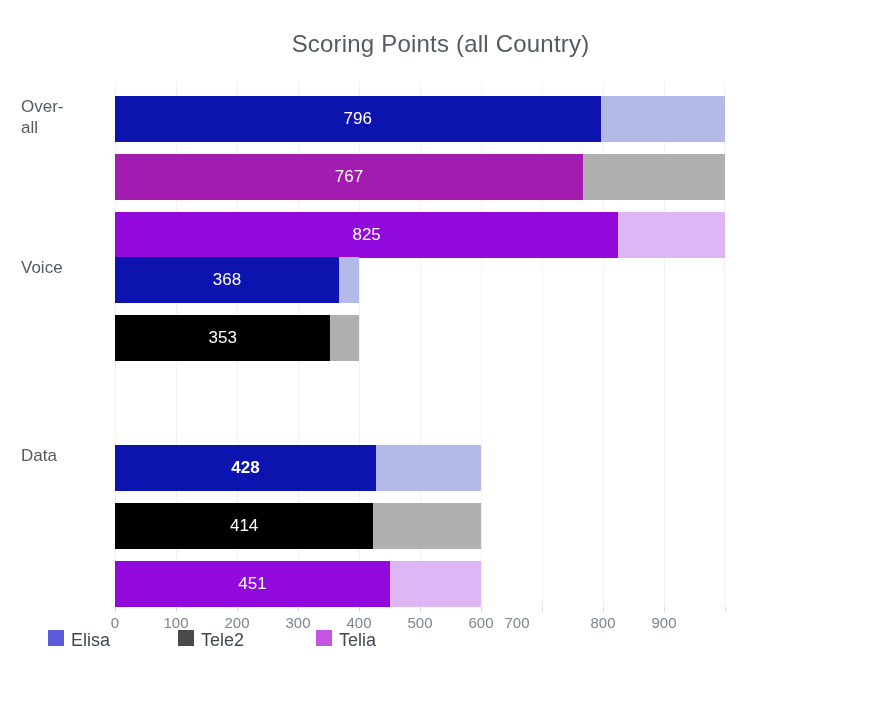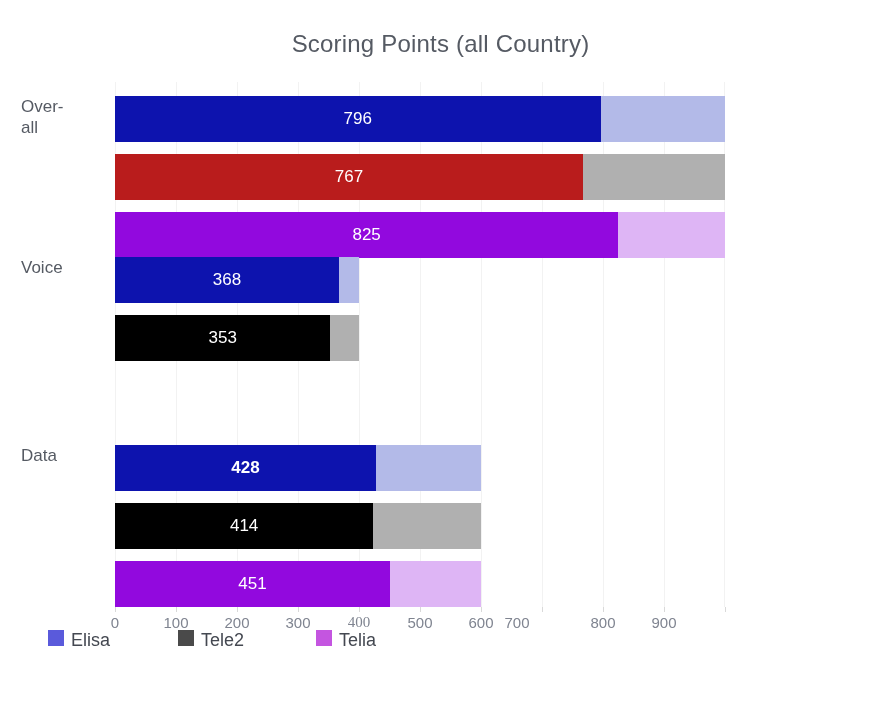--- a/index.html
+++ b/index.html
@@ -185,21 +185,21 @@
           <div class="bar-row" style="top: 0px;">
             <div class="bar-track" style="width: 610px;">
               <div class="seg-main" style="width: 485.56px; background: rgb(13, 19, 174);">
                 <span class="bar-value">796</span>
               </div>
               <div class="seg-rest" style="width: 124.44px; background: rgb(179, 186, 232);"></div>
             </div>
           </div>
           <div class="bar-row" style="top: 58px;">
             <div class="bar-track" style="width: 610px;">
-              <div class="seg-main" style="width: 467.87px; background: #b91c1c;">
+              <div class="seg-main" style="width: 467.87px; background: #a21caf;">
                 <span class="bar-value">767</span>
               </div>
               <div class="seg-rest" style="width: 142.13px; background: rgb(176, 176, 176);"></div>
             </div>
           </div>
           <div class="bar-row" style="top: 116px;">
             <div class="bar-track" style="width: 610px;">
               <div class="seg-main" style="width: 503.25px; background: rgb(146, 9, 222);">
                 <span class="bar-value">825</span>
               </div>
@@ -259,21 +259,21 @@
   <div class="xaxis" id="xaxis">
       <div class="xtick-mark" style="left: 0px;"></div>
       <div class="xtick-label" style="left: 0px;">0</div>
       <div class="xtick-mark" style="left: 61px;"></div>
       <div class="xtick-label" style="left: 61px;">100</div>
       <div class="xtick-mark" style="left: 122px;"></div>
       <div class="xtick-label" style="left: 122px;">200</div>
       <div class="xtick-mark" style="left: 183px;"></div>
       <div class="xtick-label" style="left: 183px;">300</div>
       <div class="xtick-mark" style="left: 244px;"></div>
-      <div class="xtick-label" style="left: 244px; font-family: Liberation Serif, serif;">400</div>
+      <div class="xtick-label" style="left: 244px;">400</div>
       <div class="xtick-mark" style="left: 305px;"></div>
       <div class="xtick-label" style="left: 305px;">500</div>
       <div class="xtick-mark" style="left: 366px;"></div>
       <div class="xtick-label" style="left: 366px;">600</div>
       <div class="xtick-mark" style="left: 427px;"></div>
       <div class="xtick-label" style="left: 402px;">700</div>
       <div class="xtick-mark" style="left: 488px;"></div>
       <div class="xtick-label" style="left: 488px;">800</div>
       <div class="xtick-mark" style="left: 549px;"></div>
       <div class="xtick-label" style="left: 549px;">900</div>

